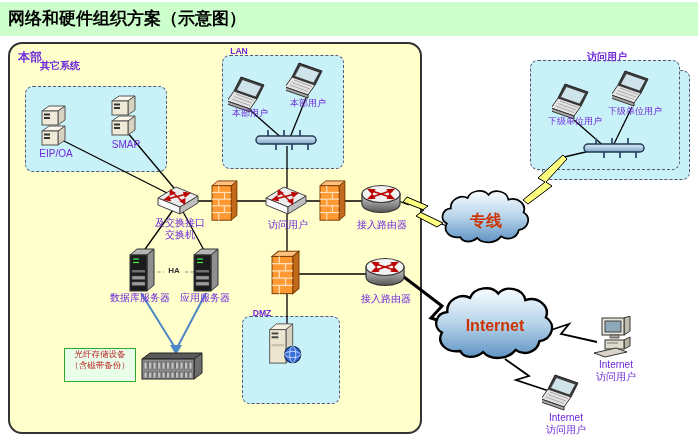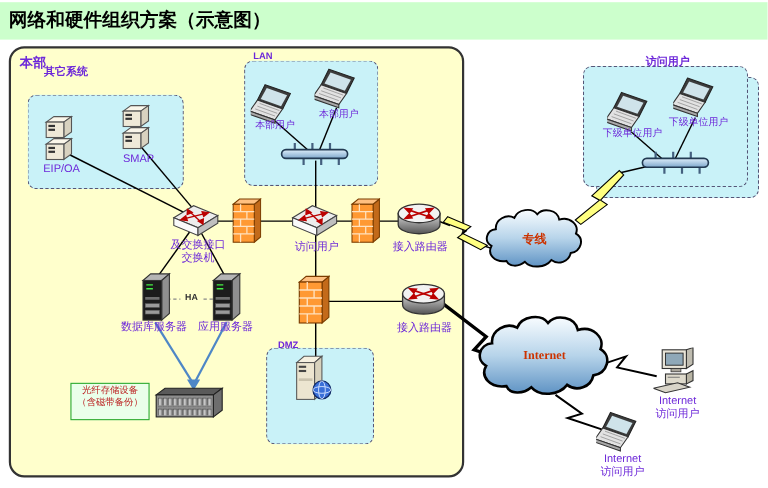--- a/index.html
+++ b/index.html
@@ -10,21 +10,21 @@
   .hqbox{position:absolute;left:8px;top:42px;width:410px;height:388px;background:#ffffcc;
          border:2px solid #333;border-radius:14px;z-index:1;}
   .zone{position:absolute;background:#c9f2f8;border:1.5px dashed #557;border-radius:8px;z-index:1;}
   .lbl{position:absolute;z-index:4;color:#6d28d9;text-align:center;line-height:1.18;font-size:10px;}
   .b{font-weight:bold;}
   .wires{position:absolute;left:0;top:0;z-index:2;}
   .icon{position:absolute;z-index:3;}
   .note{position:absolute;left:64px;top:348px;width:70px;height:32px;z-index:4;
         background:#eaffea;border:1.5px solid #2eaa2e;color:#bb2222;font-weight:normal;
         font-size:8.5px;text-align:center;padding-top:0;line-height:1.3;}
-  .cloudlbl{color:#cc3300;font-weight:bold;font-size:11px;font-family:Liberation Serif, serif;}
+  .cloudlbl{color:#cc3300;font-weight:bold;font-size:16px;}
   .ha{background:#ffffcc;font-size:8px;color:#333;font-weight:bold;}
 </style>
 </head>
 <body>
 
 <svg style="position:absolute;width:0;height:0" aria-hidden="true">
 <defs>
   <linearGradient id="busGrad" x1="0" y1="0" x2="0" y2="1">
     <stop offset="0" stop-color="#ddeefa"></stop>
         <stop offset="1" stop-color="#7fa8cc"></stop>

